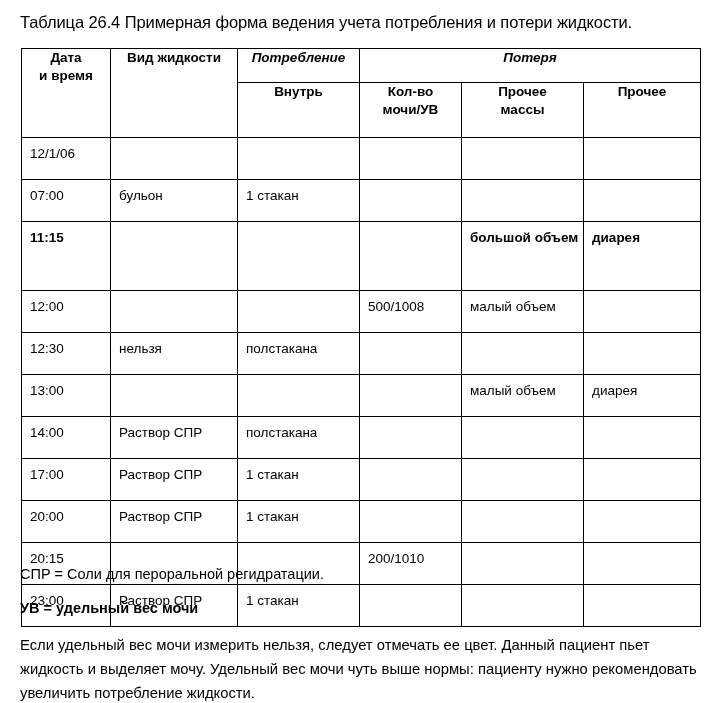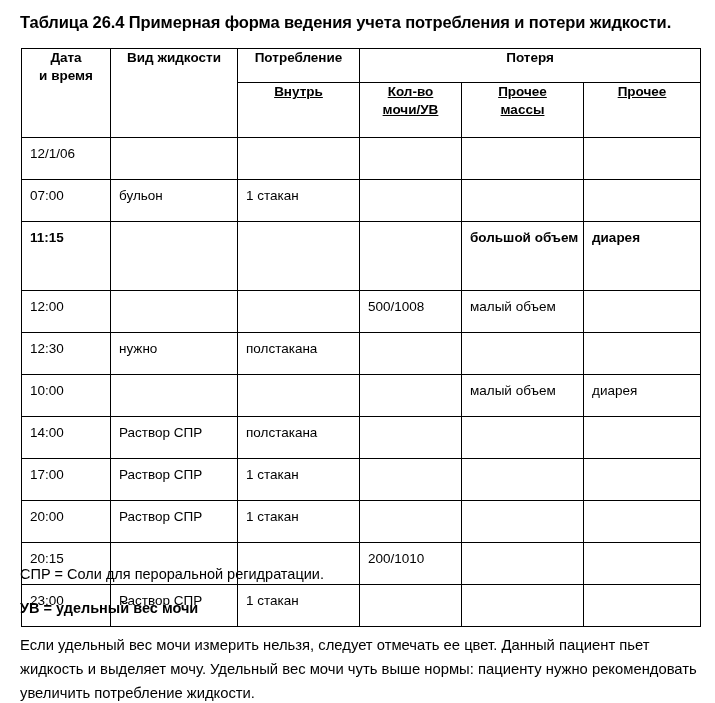--- a/index.html
+++ b/index.html
@@ -23,21 +23,21 @@
     overflow: hidden;
   }
 
   
   .doc-title {
     position: absolute;
     left: 20px;
     top: 11px;
     width: 680px;
     font-size: 16.5px;
-    font-weight: bold;
+    font-weight: normal;
     line-height: 22px;
     letter-spacing: -0.1px;
     white-space: nowrap;
   }
 
   
   .fluid-table {
     position: absolute;
     left: 21px;
     top: 48px;
@@ -68,26 +68,26 @@
   }
   
   .hdr-tall {
     height: 88px;
     padding-top: 9px;
   }
   .hdr-group {
     height: 33px;
     padding-top: 8px;
     vertical-align: top;
+    font-style: italic;
   }
   .hdr-sub {
     height: 53px;
     padding-top: 9px;
     vertical-align: top;
-    text-decoration: underline;
   }
 
   .fluid-table tbody td {
     height: 34px;
     line-height: 18px;
     padding: 7px 0 0 8px;
     text-align: left;
     font-weight: normal;
   }
   .fluid-table tbody tr.row-tall td {
@@ -183,28 +183,28 @@
       <tr>
         <td>12:00</td>
         <td></td>
         <td></td>
         <td>500/1008</td>
         <td>малый объем</td>
         <td></td>
       </tr>
       <tr>
         <td>12:30</td>
-        <td>нужно</td>
+        <td>нельзя</td>
         <td>полстакана</td>
         <td></td>
         <td></td>
         <td></td>
       </tr>
       <tr>
-        <td>10:00</td>
+        <td>13:00</td>
         <td></td>
         <td></td>
         <td></td>
         <td>малый объем</td>
         <td>диарея</td>
       </tr>
       <tr>
         <td>14:00</td>
         <td>Раствор СПР</td>
         <td>полстакана</td>

